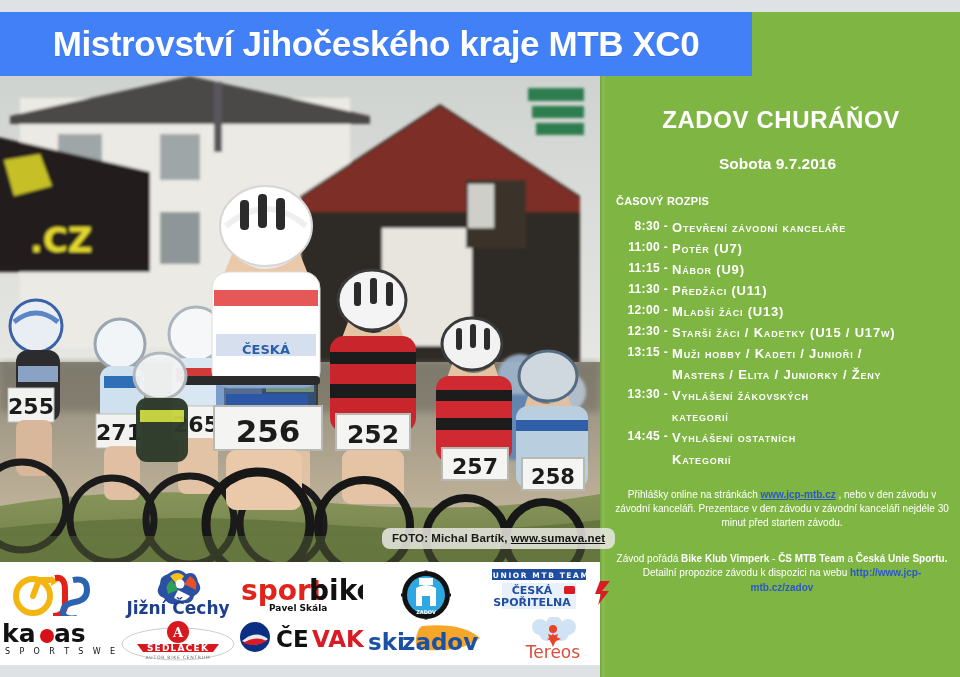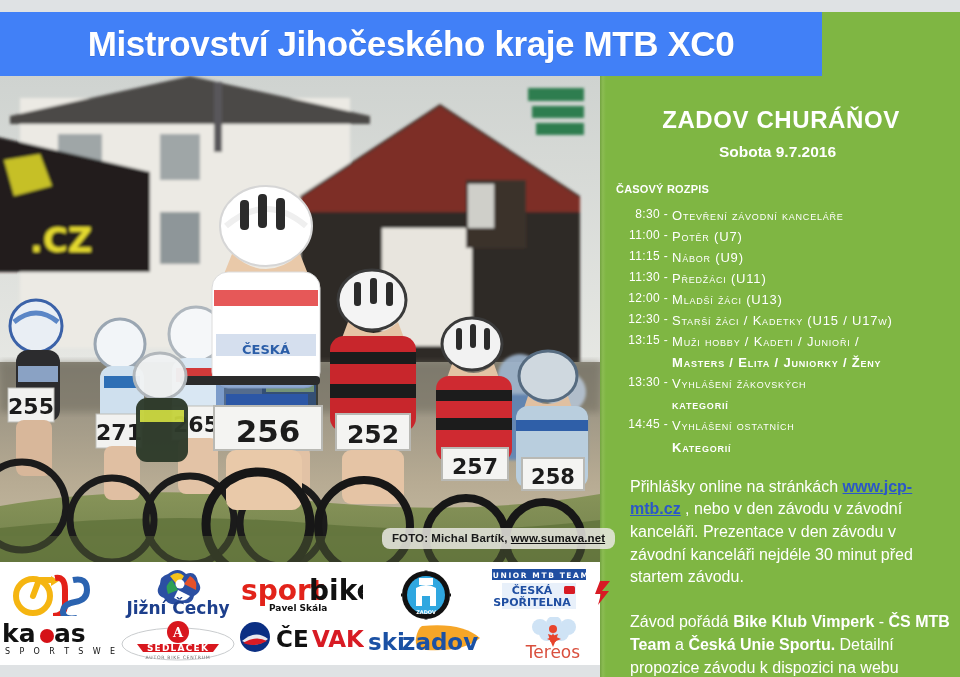--- a/index.html
+++ b/index.html
@@ -34,21 +34,21 @@
 
   
   .top-strip {
     position: absolute; left: 0; top: 0; width: 960px; height: 12px;
     background: #dfe2e4;
   }
 
   
   .title-bar {
     position: absolute;
-    left: 0; top: 12px; width: 822px; height: 64px;
+    left: 0; top: 12px; width: 752px; height: 64px;
     background: #4180f7;
     display: flex; align-items: center; justify-content: center;
   }
   .title-bar h1 {
     margin: 0;
     color: #ffffff;
     font-size: 35px;
     font-weight: bold;
     letter-spacing: -0.4px;
     font-family: "Liberation Sans", sans-serif;
@@ -90,59 +90,60 @@
     font-size: 24px;
     font-weight: bold;
     letter-spacing: 0.6px;
     margin: 18px 0 0 0;
     padding-right: 8px;
   }
   .date {
     text-align: center;
     font-size: 15.5px;
     font-weight: bold;
-    margin: 9px 0 0 0;
+    margin: 21px 0 0 0;
     padding-right: 15px;
   }
   .section-head {
     font-size: 11px;
     font-weight: bold;
     letter-spacing: .2px;
     margin: 22px 0 10px 6px;
   }
   .section-head.second { margin-top: 24px; }
 
   .sched { margin: 0 0 0 10px; }
   .sched-row {
     display: flex;
     font-size: 12px;
     line-height: 1.62;
     letter-spacing: .35px;
-    font-weight: normal;
+    font-weight: bold;
     white-space: nowrap;
   }
   .sched-time {
     width: 40px; text-align: right; flex: none;
     font-variant: normal;
   }
   .sched-dash { width: 12px; text-align: center; flex: none; }
   .sched-label { font-variant: small-caps; letter-spacing: .8px; font-size:13px; }
   .sched-cont {
     margin-left: 52px;
     font-size: 13px; font-weight: bold;
     font-variant: small-caps; letter-spacing: .8px;
     line-height: 1.62;
     white-space: nowrap;
   }
 
   .para {
-    margin: 18px 8px 0 20px;
-    font-size: 16px;
+    margin: 18px 8px 0 2px;
+    font-size: 10px;
     line-height: 1.42;
     font-weight: normal;
+    text-align: center;
   }
   .para.second { margin-top: 22px; }
   .para b { font-weight: bold; }
   .link-blue {
     color: #2b57c8; font-weight: bold; text-decoration: underline;
   }
   .link-blue2 {
     color: #2b57c8; font-weight: bold; text-decoration: none;
   }
 

